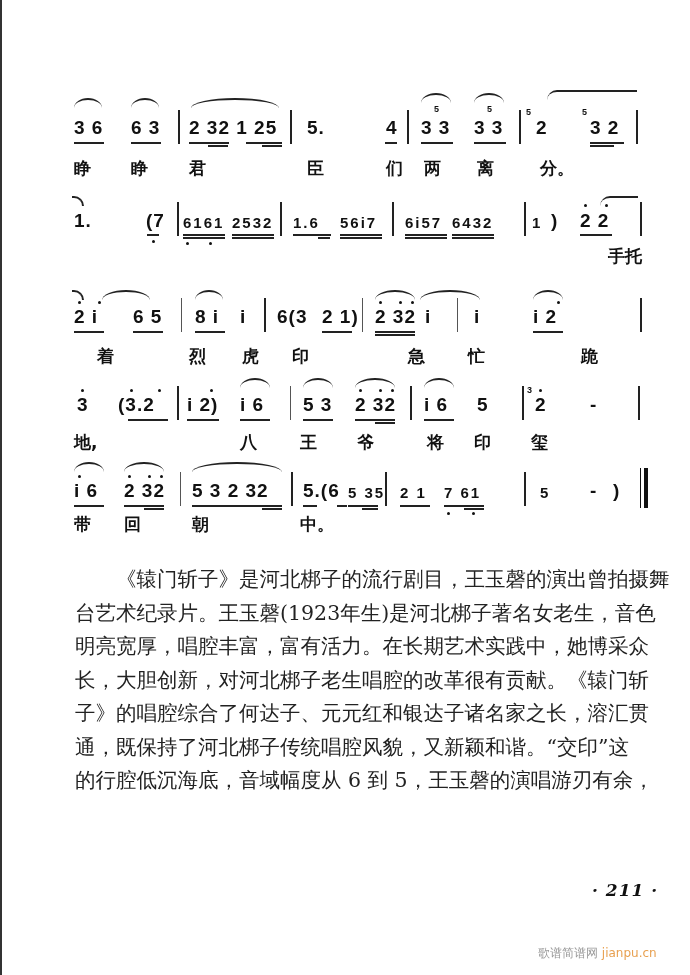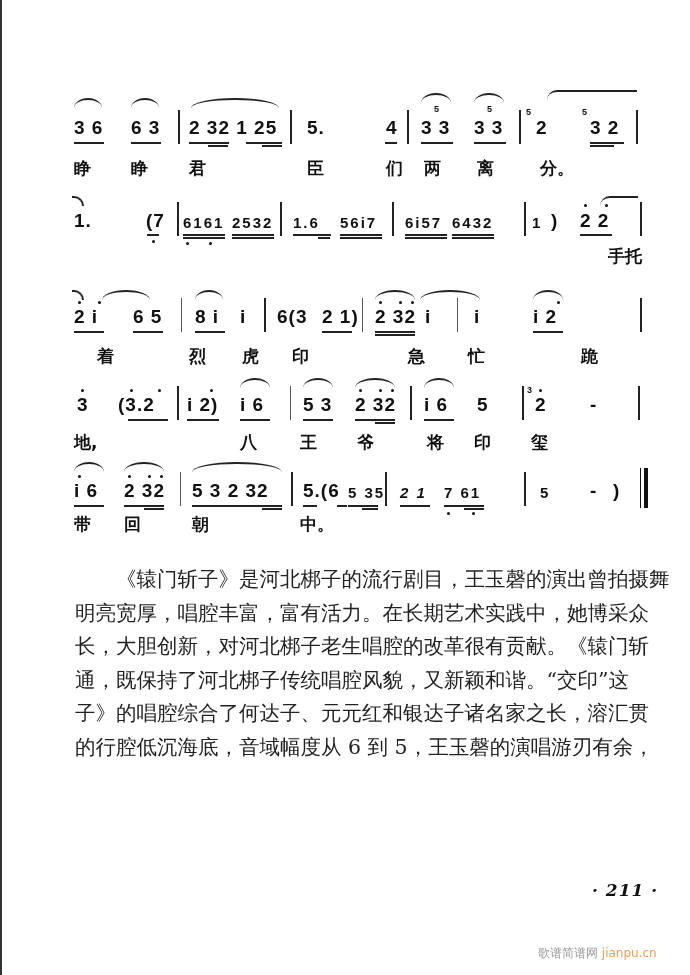--- a/index.html
+++ b/index.html
@@ -250,21 +250,21 @@
     <span class="tok" style="left:124px; top:24px;">2 32</span>
     <div class="dot" style="left:128px; top:19px;"></div>
     <div class="dot" style="left:148px; top:19px;"></div>
     <div class="dot" style="left:160px; top:19px;"></div>
     <div class="bar thin" style="left:180px; top:16px;"></div>
     <span class="tok" style="left:192px; top:24px;">5 3 2 32</span>
     <div class="bar" style="left:291px; top:16px;"></div>
     <span class="tok" style="left:303px; top:24px;">5.(6</span>
     <span class="tok small" style="left:348px; top:26px;">5 35</span>
     <div class="bar" style="left:385px; top:16px;"></div>
-    <span class="tok small" style="left:400px; top:26px;font-style:italic;">2 1</span>
+    <span class="tok small" style="left:400px; top:26px;">2 1</span>
     <span class="tok small" style="left:444px; top:26px;">7 61</span>
     <div class="bar" style="left:524px; top:16px;"></div>
     <span class="tok small" style="left:540px; top:26px;">5</span>
     <span class="tok" style="left:590px; top:24px;">-</span>
     <span class="tok" style="left:613px; top:24px;">)</span>
     <div class="bar final2" style="left:640px; top:12px;"></div>
     <div class="bar final" style="left:644px; top:12px;"></div>
 
     <div class="uline" style="left:74px; top:49px; width:30px;"></div>
     <div class="uline" style="left:124px; top:49px; width:40px;"></div>
@@ -285,24 +285,25 @@
     <span class="lyric" style="left:124px; top:58px;">回</span>
     <span class="lyric" style="left:192px; top:58px;">朝</span>
     <span class="lyric" style="left:300px; top:58px;">中。</span>
   </div>
 </div>
 
 <div class="prose">
   <p>
     <span class="line">《辕门斩子》是河北梆子的流行剧目，王玉磬的演出曾拍摄舞</span>
   </p>
+  <span class="line">台艺术纪录片。王玉磬(1923年生)是河北梆子著名女老生，音色</span>
   <span class="line">明亮宽厚，唱腔丰富，富有活力。在长期艺术实践中，她博采众</span>
   <span class="line">长，大胆创新，对河北梆子老生唱腔的改革很有贡献。《辕门斩</span>
+  <span class="line">子》的唱腔综合了何达子、元元红和银达子诸名家之长，溶汇贯</span>
   <span class="line">通，既保持了河北梆子传统唱腔风貌，又新颖和谐。“交印”这</span>
-  <span class="line">子》的唱腔综合了何达子、元元红和银达子诸名家之长，溶汇贯</span>
   <span class="line">的行腔低沉海底，音域幅度从 6 到 5，王玉磬的演唱游刃有余，</span>
 </div>
 
 <div class="page-number">· 211 ·</div>
 
 <div class="watermark">
   <span>歌谱简谱网</span>
   <span class="en">jianpu.cn</span>
 </div>
 

